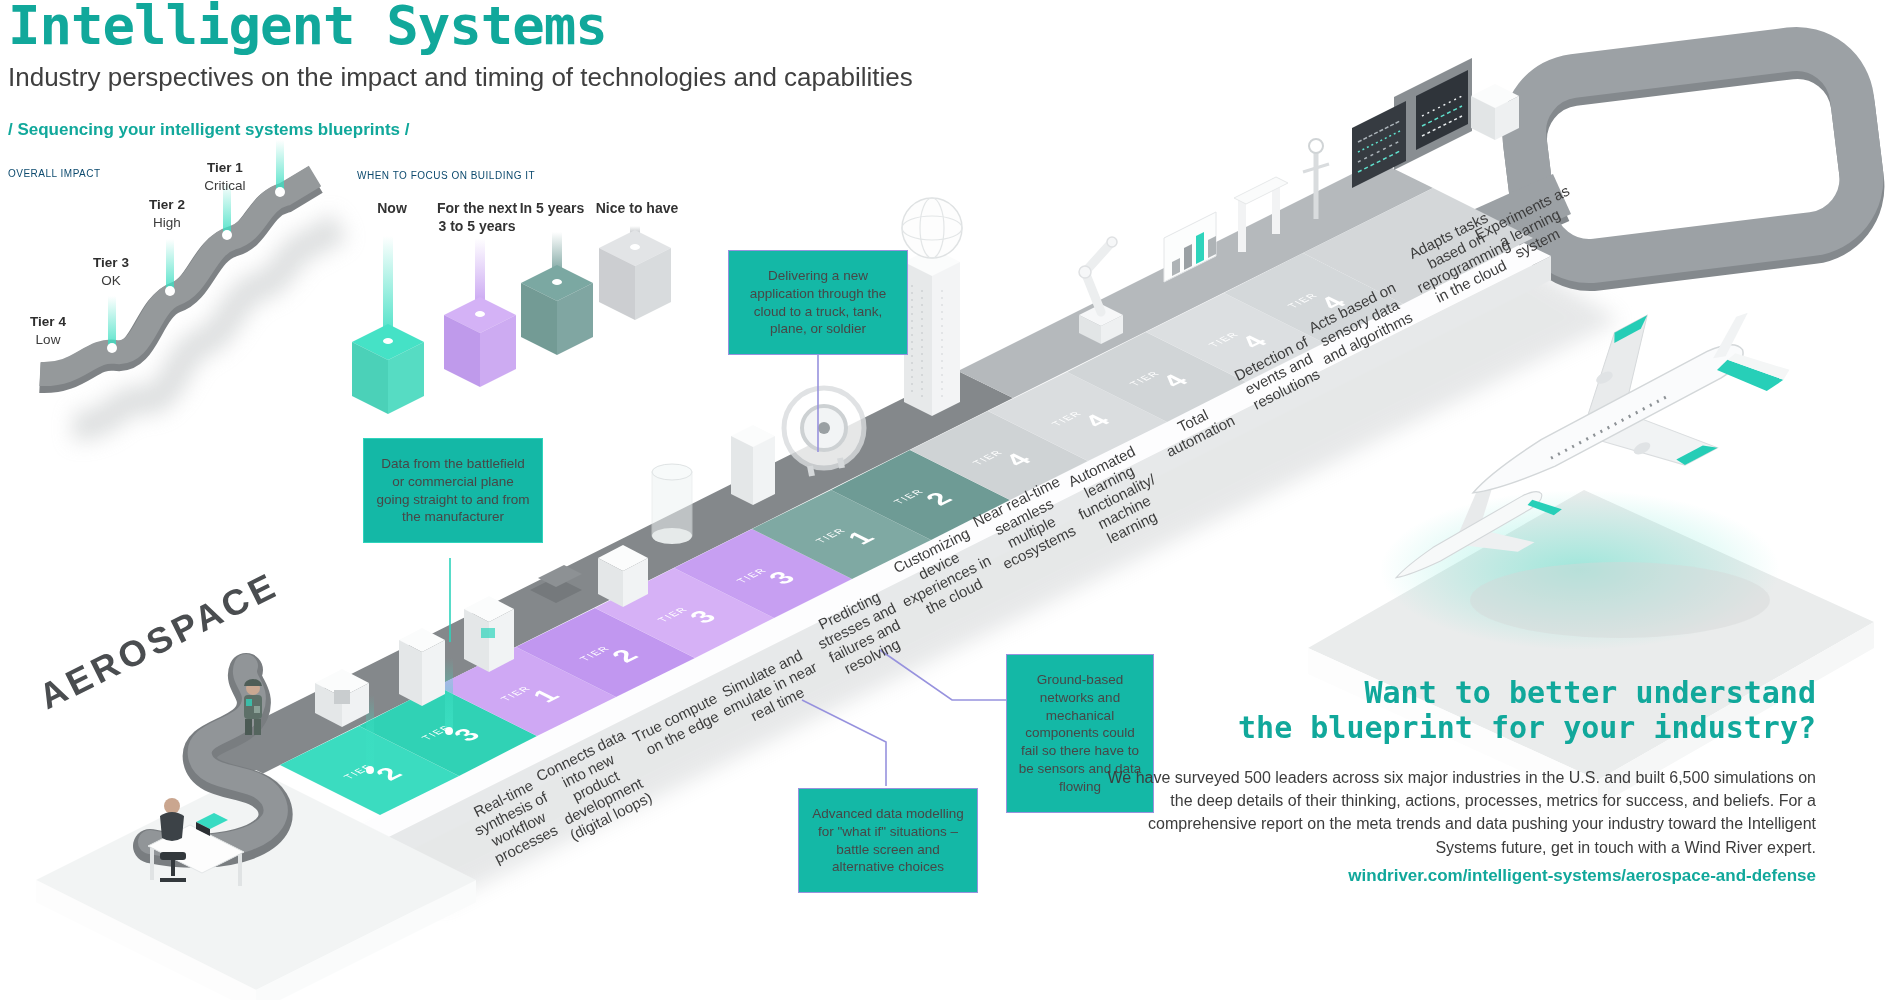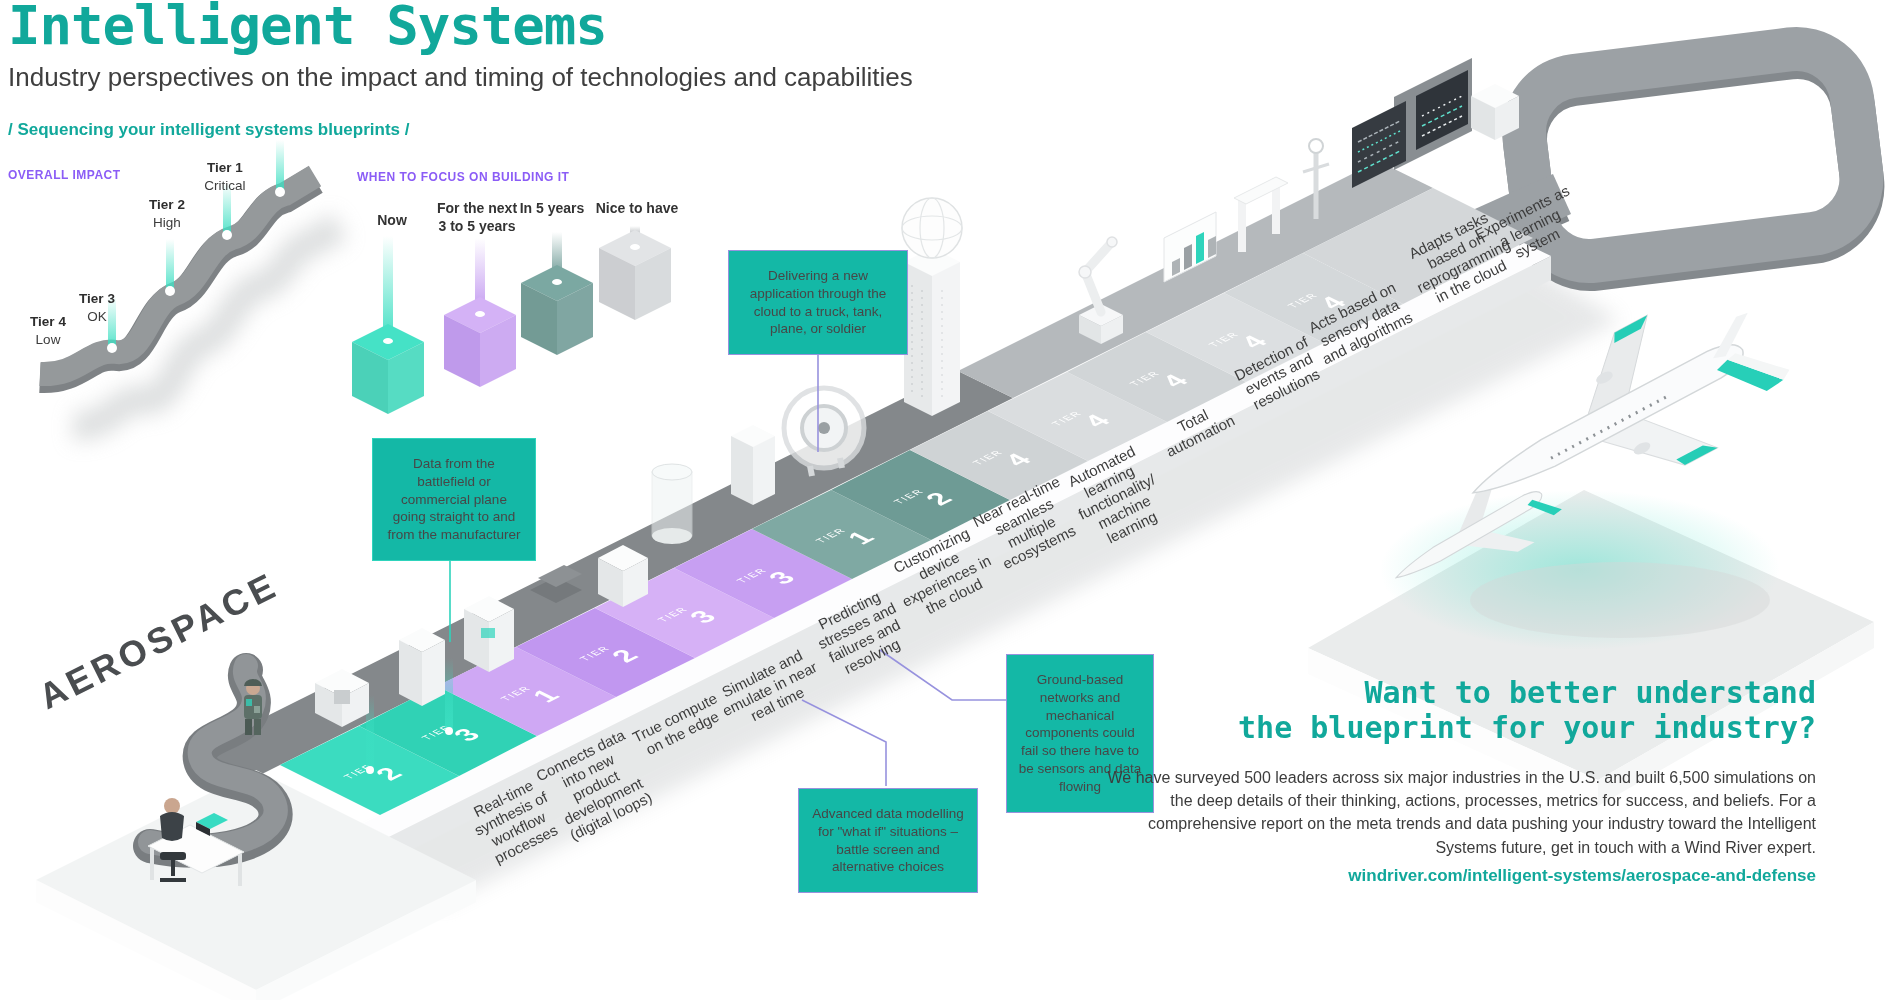--- a/index.html
+++ b/index.html
@@ -4,21 +4,21 @@
 <style>
   html,body{margin:0;padding:0;background:#fff;}
   #stage{position:relative;width:1900px;height:1000px;background:#fff;overflow:hidden;
          font-family:"Liberation Sans",sans-serif;color:#3d3d3d;}
   #art{position:absolute;left:0;top:0;}
   .abs{position:absolute;}
   .title{font-family:"DejaVu Sans Mono",monospace;font-weight:bold;font-size:54px;
          color:#11A89B;letter-spacing:-1px;white-space:nowrap;}
   .subtitle{font-size:26px;color:#3f3f3f;white-space:nowrap;}
   .section{font-size:17px;font-weight:bold;color:#11A89B;white-space:nowrap;}
-  .legendhead{font-size:12px;font-weight:bold;color:#8b5cf6;letter-spacing:.5px;white-space:nowrap;}
+  .legendhead{font-size:10px;font-weight:normal;color:#0c4a6e;letter-spacing:.5px;white-space:nowrap;}
   .timelabel{font-size:14px;font-weight:bold;color:#333;text-align:center;white-space:pre-line;
              transform:translateX(-50%);line-height:1.25;}
   .tierlab{text-align:center;transform:translateX(-50%);line-height:1.3;font-size:13.5px;}
   .tierlab .tname{font-weight:bold;color:#2e2e2e;}
   .tierlab .tlevel{color:#3c3c3c;}
   .cap{width:170px;text-align:center;font-size:15px;line-height:1.13;color:#3c3c3c;
        white-space:pre-line;transform:rotate(-26.5deg);}
   .callout{background:#14b8a6;border:1.5px solid;text-align:center;font-size:13.5px;line-height:1.32;
            color:#474747;padding:16px 10px;box-sizing:border-box;}
   .callout.teal{border-color:#2ED4BC;}
@@ -342,39 +342,39 @@
 
 <div class="abs legendhead" style="left:8px;top:168px;">OVERALL IMPACT</div>
 <div class="abs tierlab" style="left:225px;top:159px;">
   <div class="tname">Tier 1</div>
   <div class="tlevel">Critical</div>
 </div>
 <div class="abs tierlab" style="left:167px;top:196px;">
   <div class="tname">Tier 2</div>
   <div class="tlevel">High</div>
 </div>
-<div class="abs tierlab" style="left:97px;top:254px;margin-top:36px;">
+<div class="abs tierlab" style="left:111px;top:254px;">
   <div class="tname">Tier 3</div>
   <div class="tlevel">OK</div>
 </div>
 <div class="abs tierlab" style="left:48px;top:313px;">
   <div class="tname">Tier 4</div>
   <div class="tlevel">Low</div>
 </div>
 
 <div class="abs legendhead" style="left:357px;top:170px;">WHEN TO FOCUS ON BUILDING IT</div>
-<div class="abs timelabel" style="left:392px;top:212px;">Now</div>
+<div class="abs timelabel" style="left:392px;top:200px;">Now</div>
 <div class="abs timelabel" style="left:477px;top:200px;">For the next
 3 to 5 years</div>
 <div class="abs timelabel" style="left:552px;top:200px;">In 5 years</div>
 <div class="abs timelabel" style="left:637px;top:200px;">Nice to have</div>
 
 <div class="abs industry" style="left:28px;top:620px;">AEROSPACE</div>
 
-<div class="abs callout teal" style="left:372px;top:438px;width:164px;">Data from the battlefield or commercial plane going straight to and from the manufacturer</div>
+<div class="abs callout teal" style="left:363px;top:438px;width:180px;">Data from the battlefield or commercial plane going straight to and from the manufacturer</div>
 <div class="abs callout purple" style="left:728px;top:250px;width:180px;">Delivering a new application through the cloud to a truck, tank, plane, or soldier</div>
 <div class="abs callout purple" style="left:1006px;top:654px;width:148px;">Ground-based networks and mechanical components could fail so there have to be sensors and data flowing</div>
 <div class="abs callout purple" style="left:798px;top:788px;width:180px;">Advanced data modelling for "what if" situations – battle screen and alternative choices</div>
 
 <div class="abs cap" style="left:430px;top:788px;">Real-time
 synthesis of
 workflow
 processes</div>
 <div class="abs cap" style="left:511px;top:744px;">Connects data
 into new

